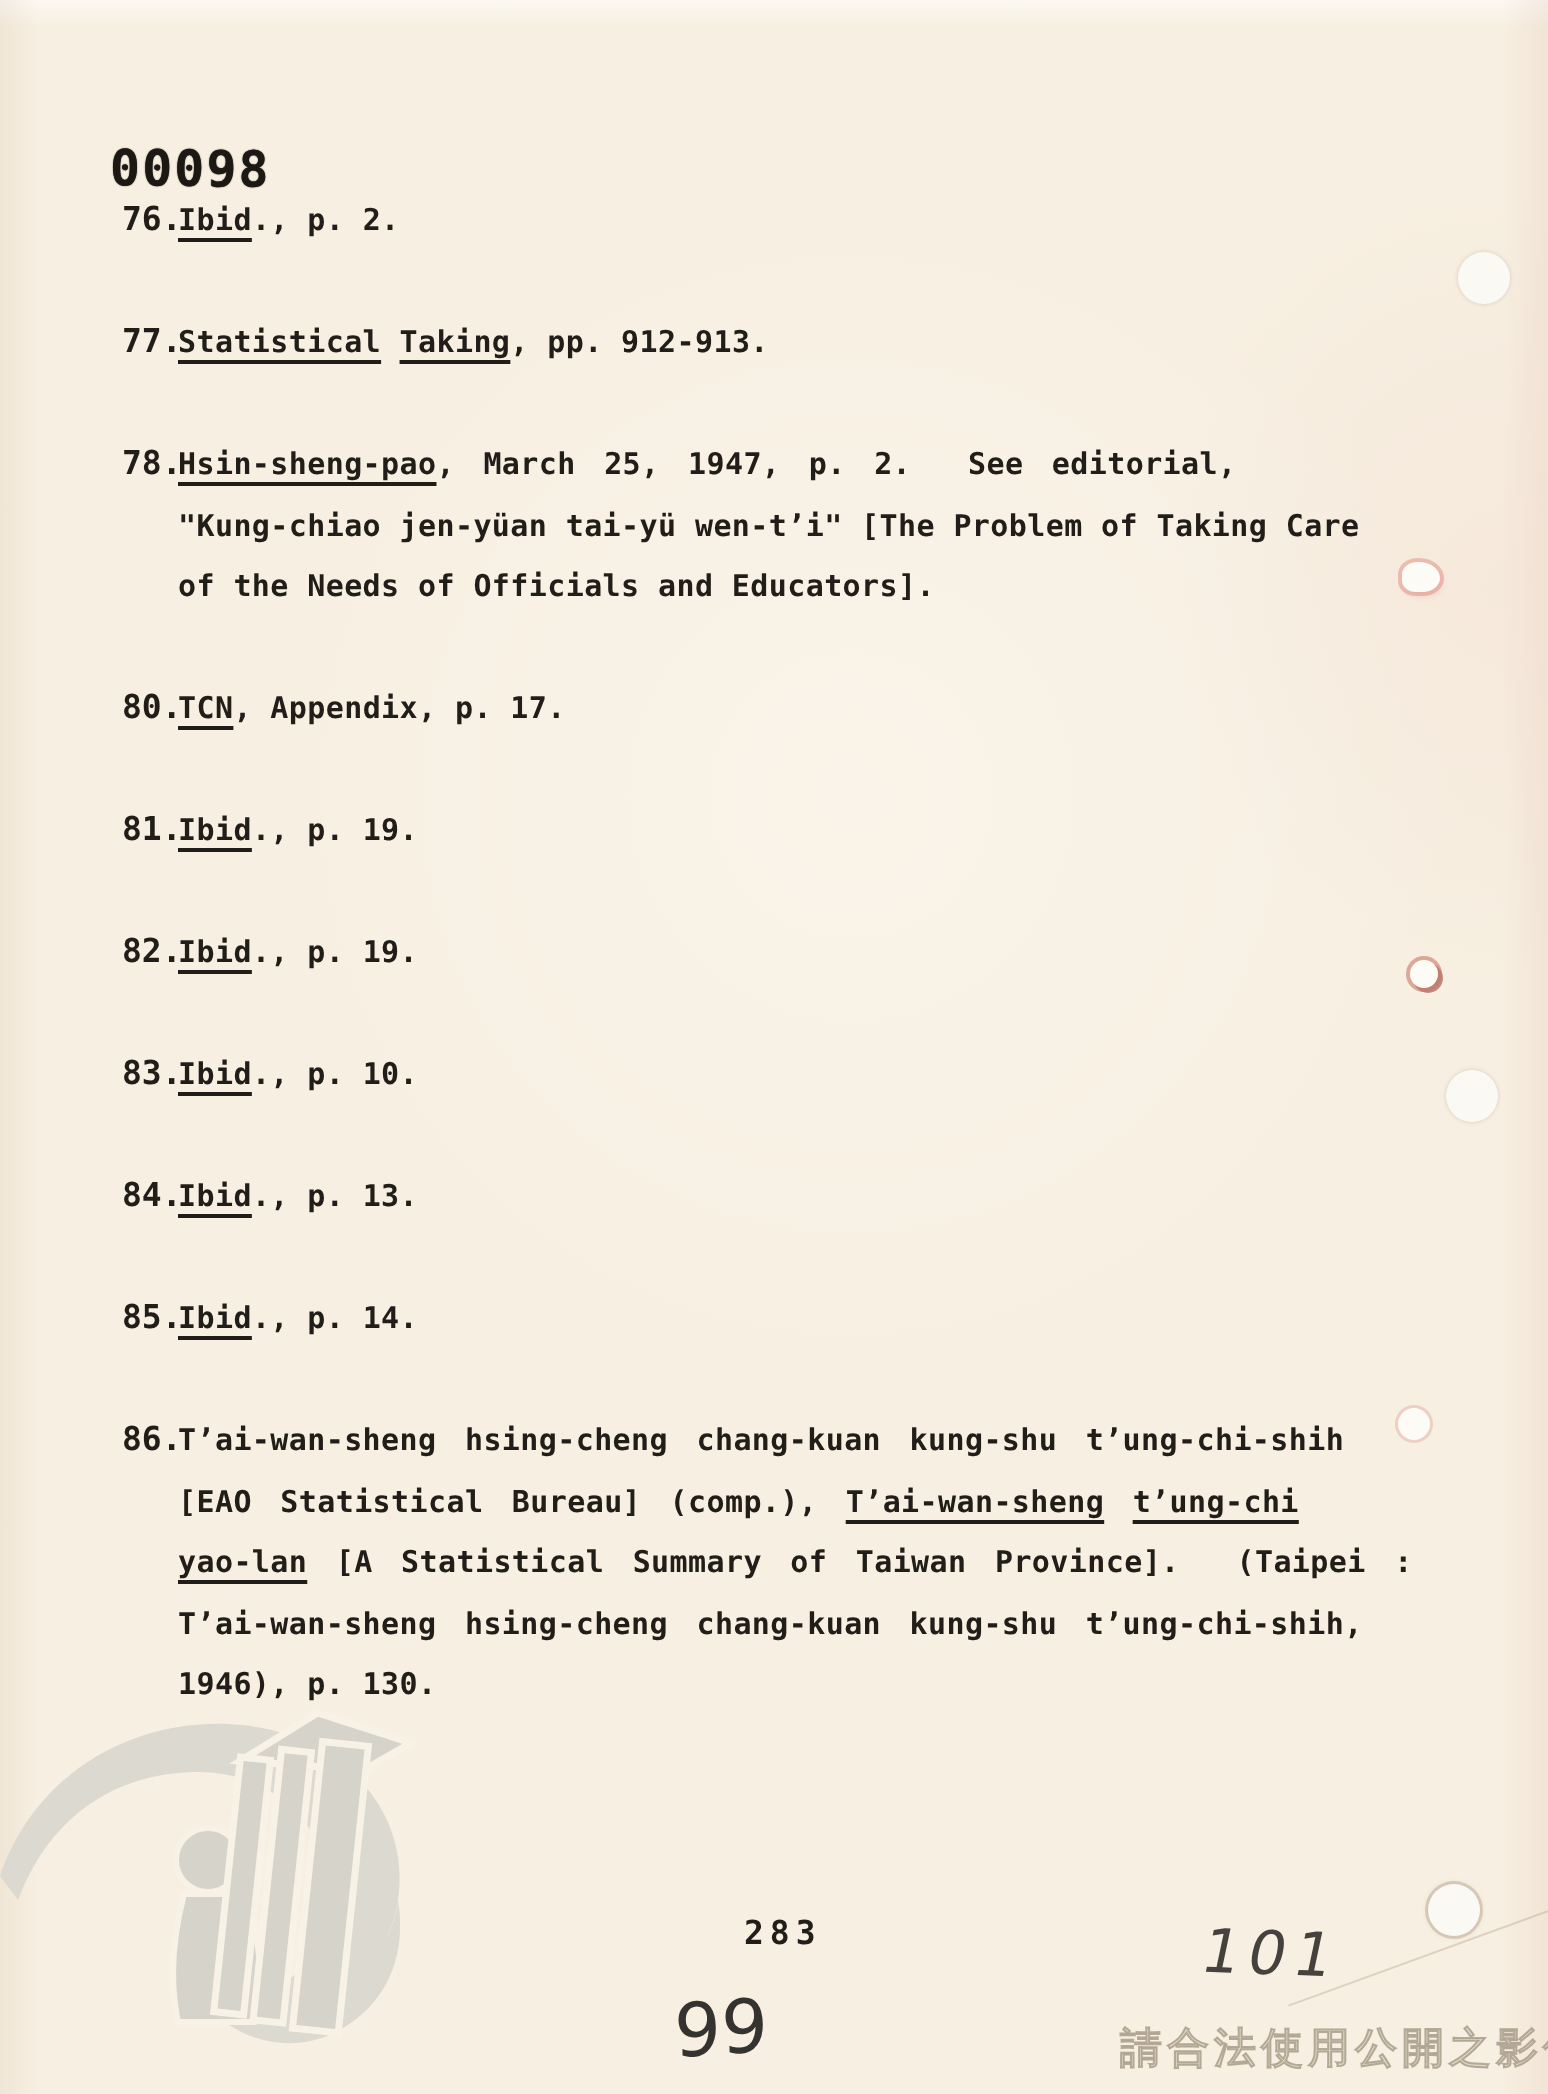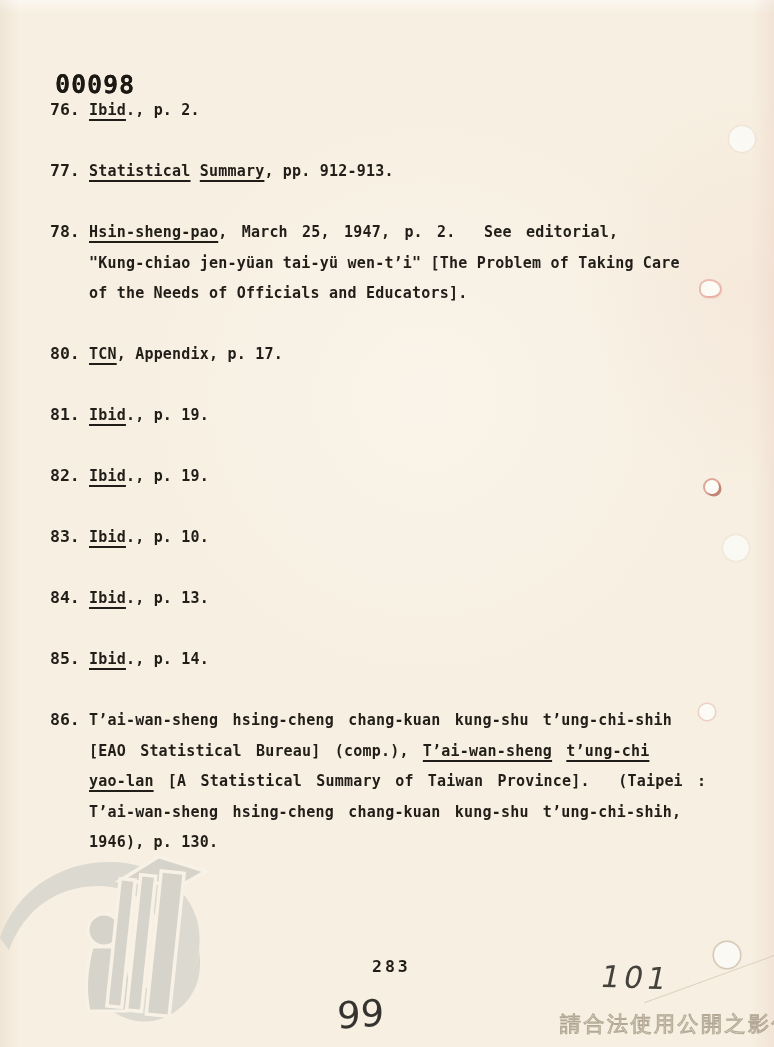--- a/index.html
+++ b/index.html
@@ -10,21 +10,21 @@
       radial-gradient(ellipse 30% 25% at 97% 28%, rgba(240,205,195,0.18), rgba(240,205,195,0) 75%),
       linear-gradient(to right, rgba(215,195,175,0.22), rgba(215,195,175,0) 2.5%, rgba(215,195,175,0) 97%, rgba(228,200,188,0.28)),
       linear-gradient(to bottom, rgba(255,255,255,0.55) 0, rgba(255,255,255,0) 14px),
       #f7efe1;
     font-family:"DejaVu Sans Mono","Liberation Mono",monospace;
     color:#211e19;
   }
   
   .fn-list{position:absolute; left:50px; top:95px; right:26px; z-index:3;}
   .entry{position:relative; padding-left:39px; margin-bottom:30.5px;}
-  .num{position:absolute; left:0; top:0; line-height:30.5px; font-size:16.5px; font-weight:bold;}
+  .num{position:absolute; left:11px; top:0; line-height:30.5px; font-size:16.5px; font-weight:bold;}
   .fl{line-height:30.5px; font-size:15px; font-weight:bold; white-space:pre; letter-spacing:0.2px;}
   .fl.wide{word-spacing:5px;}
   .u{text-decoration:underline; text-underline-offset:4px; text-decoration-thickness:1.5px;}
   
   .stamp{position:absolute; left:55px; top:70px; z-index:3; font-size:25px; font-weight:bold;
          letter-spacing:1px; color:#1c1915; transform:rotate(0.6deg); text-shadow:0 0 0.6px #1c1915;}
   .pageno{position:absolute; left:352px; top:957px; z-index:3; font-size:16.5px; font-weight:bold; letter-spacing:3px;margin-left:20px;}
   .hw{font-family:"DejaVu Sans","Liberation Sans",sans-serif; color:#35332f; z-index:3; position:absolute;}
   .hw-99{left:337px; top:993px; font-size:37px; transform:rotate(-4deg) skewX(-3deg); font-weight:400;}
   .hw-101{left:601px; top:960px; font-size:30px; letter-spacing:4px; transform:skewX(-10deg) rotate(2deg); color:#45423d;}
@@ -63,21 +63,21 @@
   <div class="fn-list">
       <div class="entry">
         <span class="num">76.</span>
         <div>
           <div class="fl"><span class="u">Ibid</span><span>., p. 2.</span></div>
         </div>
       </div>
       <div class="entry">
         <span class="num">77.</span>
         <div>
-          <div class="fl"><span class="u">Statistical</span><span> </span><span class="u">Summary</span><span>, pp. 912-913.</span></div>
+          <div class="fl"><span class="u">Statistical</span><span> </span><span class="u">Taking</span><span>, pp. 912-913.</span></div>
         </div>
       </div>
       <div class="entry">
         <span class="num">78.</span>
         <div>
           <div class="fl wide"><span class="u">Hsin-sheng-pao</span><span>, March 25, 1947, p. 2.  See editorial,</span></div>
           <div class="fl"><span>"Kung-chiao jen-yüan tai-yü wen-t’i" [The Problem of Taking Care</span></div>
           <div class="fl"><span>of the Needs of Officials and Educators].</span></div>
         </div>
       </div>

